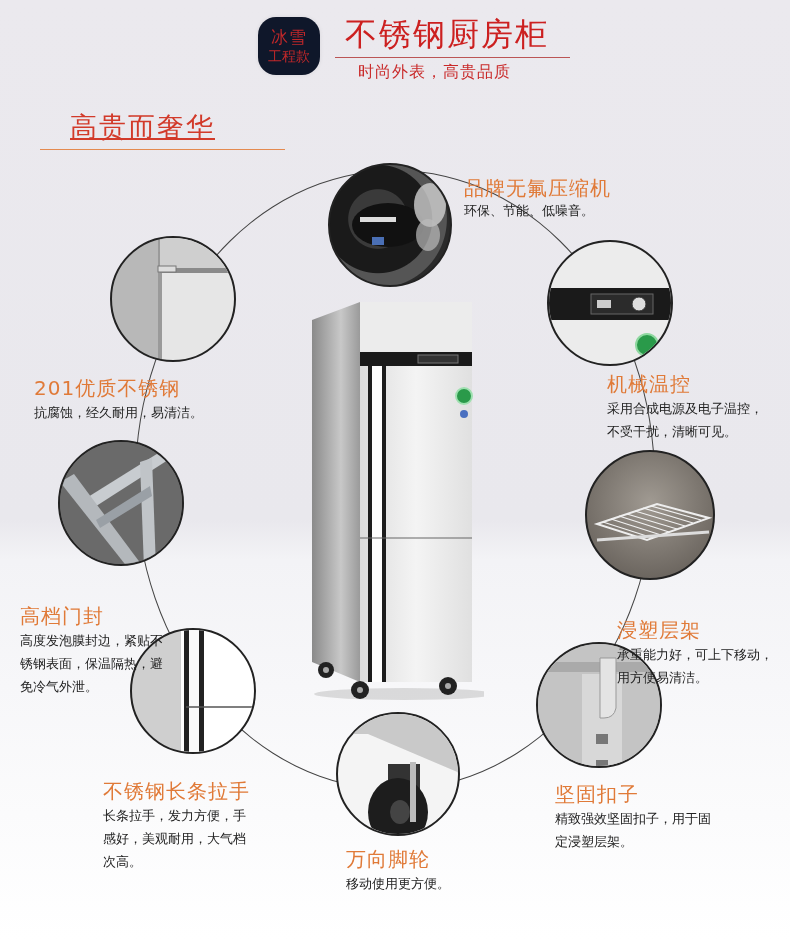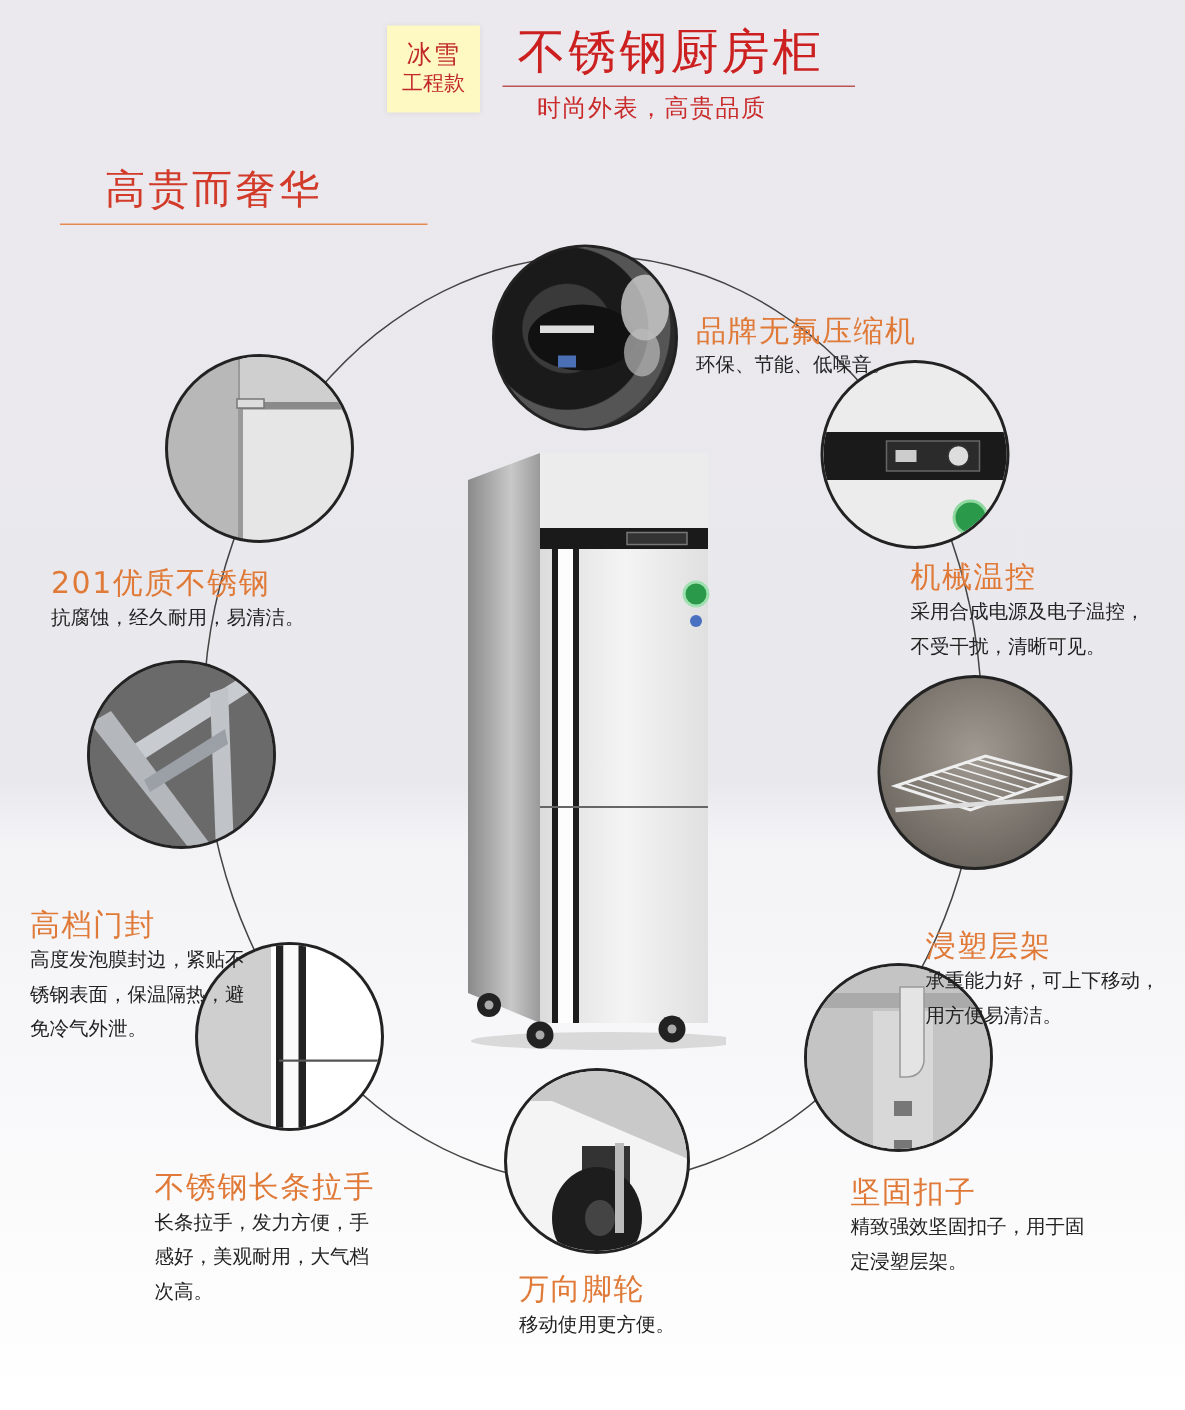--- a/index.html
+++ b/index.html
@@ -8,34 +8,34 @@
     position: relative;
     font-family: "DejaVu Sans", "Liberation Sans", sans-serif;
     background: linear-gradient(180deg, #ebe9ee 0px, #e9e8ed 520px, #f3f3f6 560px, #ffffff 940px);
     color: #333;
   }
   .abs { position: absolute; }
 
   
   .brand-badge {
     left: 258px; top: 17px; width: 62px; height: 58px;
-    background: #fef9c3; border-radius: 0;
+    background: #0f172a; border-radius: 18px;
     display: flex; flex-direction: column; align-items: center; justify-content: center;
     color: #c0282a; box-shadow: 0 0 4px rgba(0,0,0,0.08);
   }
   .brand-badge .l1 { font-size: 17px; line-height: 20px; letter-spacing: 1px; }
   .brand-badge .l2 { font-size: 14px; line-height: 18px; }
   .main-title {
     left: 345px; top: 14px; font-size: 32px; color: #cc2020; letter-spacing: 2px; font-weight: 500; line-height: 40px;
   }
   .title-rule { left: 335px; top: 57px; width: 235px; height: 1px; background: #b55; }
   .sub-title { left: 358px; top: 61px; font-size: 16px; color: #c92a2a; letter-spacing: 1px; line-height: 22px; }
 
   .section-title {
-    left: 70px; top: 109px; font-size: 27px; color: #d23a2a; letter-spacing: 2px; line-height: 36px;
+    left: 70px; top: 109px; font-size: 27px; color: #d23a2a; letter-spacing: 2px; line-height: 36px; text-decoration: underline;
   }
   .section-rule { left: 40px; top: 149px; width: 245px; height: 1px; background: #e48a50; }
 
   
   .ring {
     left: 135px; top: 170px; width: 520px; height: 620px;
     border: 1px solid #444; border-radius: 50%;
   }
 
   
@@ -179,21 +179,21 @@
     <ellipse cx="96" cy="392" rx="90" ry="6" fill="#bbb" opacity="0.5"></ellipse>
     <circle cx="18" cy="368" r="8" fill="#222"></circle>
       <circle cx="18" cy="368" r="3" fill="#aaa"></circle>
     <circle cx="52" cy="388" r="9" fill="#222"></circle>
       <circle cx="52" cy="388" r="3" fill="#aaa"></circle>
     <circle cx="140" cy="384" r="9" fill="#222"></circle>
       <circle cx="140" cy="384" r="3" fill="#aaa"></circle>
   </svg>
 </div>
 
-<div class="abs" style="left:464px;top:175px;margin-top:32px;">
+<div class="abs" style="left:464px;top:175px;">
   <div class="feat-title">品牌无氟压缩机</div>
   <div class="feat-desc" style="line-height:22px;font-family:Liberation Mono, monospace;">环保、节能、低噪音。</div>
 </div>
 
 <div class="abs" style="left:34px;top:375px;">
   <div class="feat-title">201优质不锈钢</div>
   <div class="feat-desc">抗腐蚀，经久耐用，易清洁。</div>
 </div>
 
 <div class="abs" style="left:607px;top:371px;">
@@ -215,21 +215,21 @@
   <div class="feat-desc">用方便易清洁。</div>
 </div>
 
 <div class="abs" style="left:103px;top:778px;">
   <div class="feat-title">不锈钢长条拉手</div>
   <div class="feat-desc">长条拉手，发力方便，手</div>
   <div class="feat-desc">感好，美观耐用，大气档</div>
   <div class="feat-desc">次高。</div>
 </div>
 
-<div class="abs" style="left:555px;top:781px;margin-left:12px;">
+<div class="abs" style="left:555px;top:781px;">
   <div class="feat-title">坚固扣子</div>
   <div class="feat-desc">精致强效坚固扣子，用于固</div>
   <div class="feat-desc">定浸塑层架。</div>
 </div>
 
 <div class="abs" style="left:346px;top:846px;">
   <div class="feat-title">万向脚轮</div>
   <div class="feat-desc">移动使用更方便。</div>
 </div>
 

